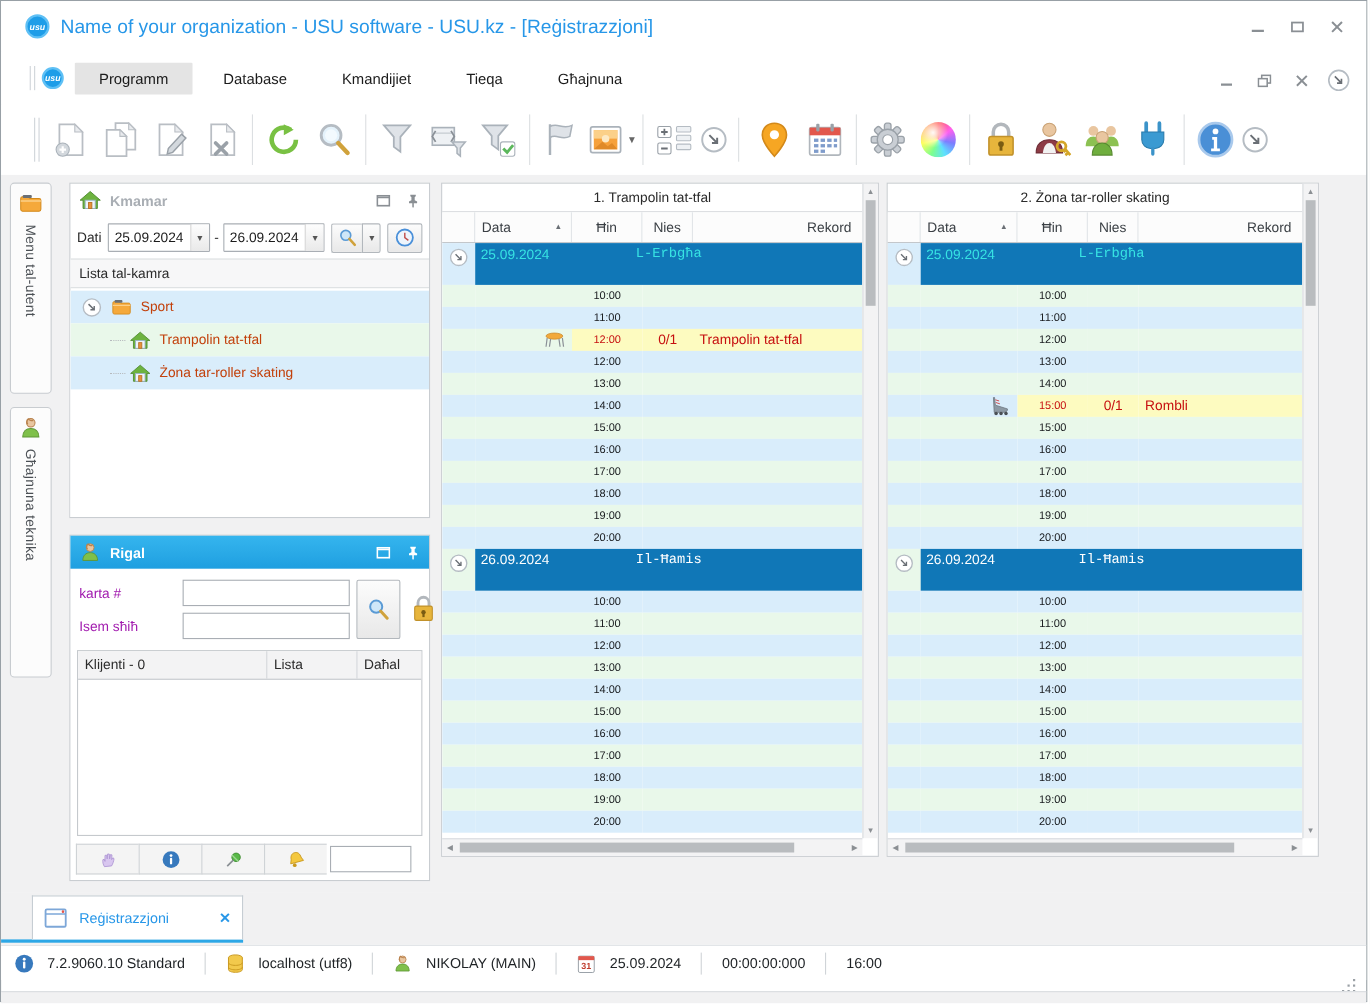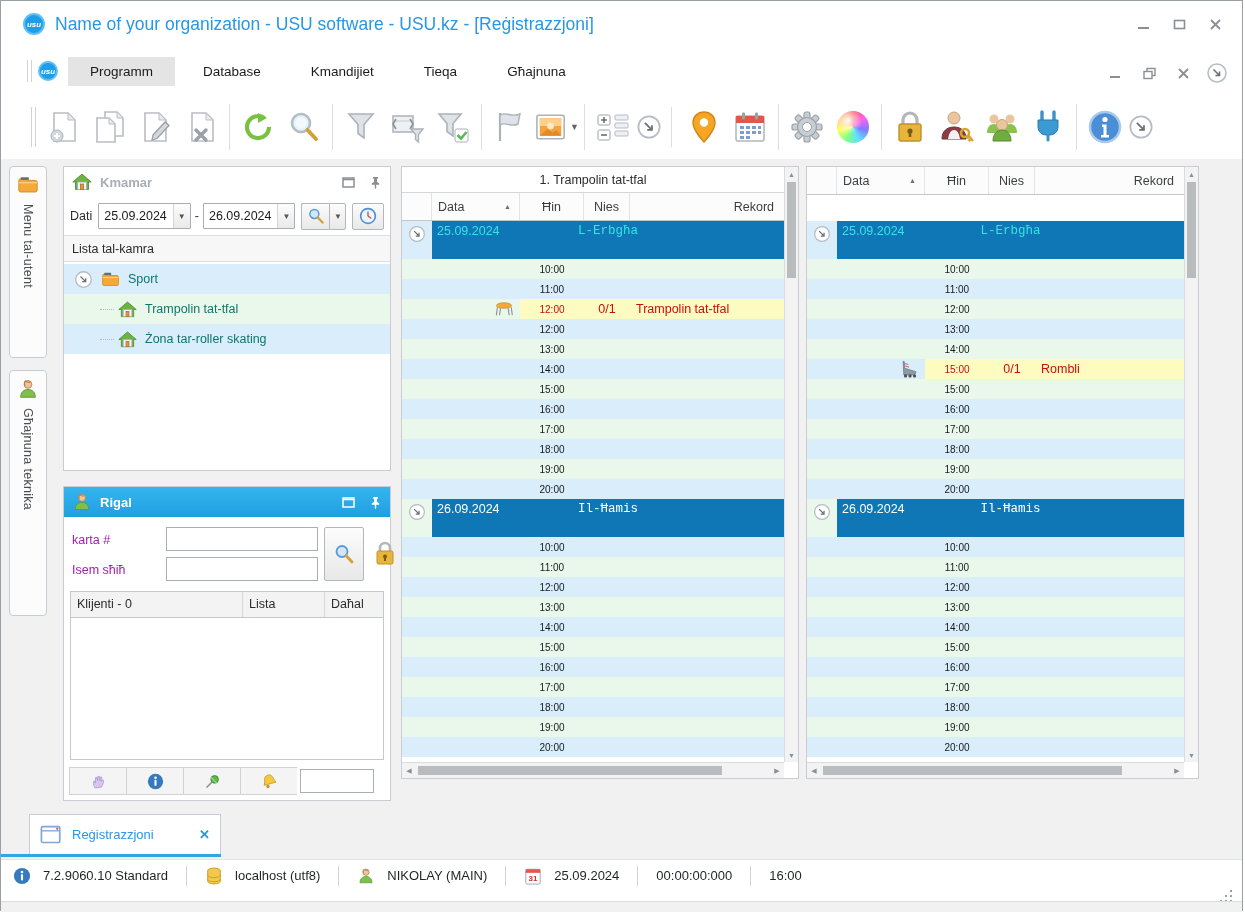--- a/index.html
+++ b/index.html
@@ -67,21 +67,21 @@
   .dash { margin:0 4px; color:#333; font-size:12.5px; }
   .mini-btn { height:27px; border:1px solid #b2b7bc; background:linear-gradient(#fcfcfc,#e8e8e8); border-radius:2px; display:flex; align-items:center; justify-content:center; }
   .split { display:flex; margin-left:6px; }
   .split .mini-btn:first-child { width:28px; border-right:none; border-radius:2px 0 0 2px; }
   .split .mini-btn:last-child { width:17px; font-size:8px; color:#555; border-radius:0 2px 2px 0; }
   .mini-btn .ic { width:18px; height:18px; } .mini-btn .ic svg { width:100%; height:100%; }
   .clock-btn { width:32px; margin-left:6px; }
 
   .listheader { height:27px; background:#f7f7f8; border-top:1px solid #dcdfe2; border-bottom:1px solid #dcdfe2; display:flex; align-items:center; padding-left:8px; font-size:12.5px; color:#2b2b2b; }
   .tree { position:absolute; left:0; right:0; top:97px; bottom:0; background:#fff; overflow:hidden; }
-  .tree-row { height:30px; display:flex; align-items:center; font-size:12.5px; color:#0f766e; cursor:default; }
+  .tree-row { height:30px; display:flex; align-items:center; font-size:12.5px; color:#c2410c; cursor:default; }
   .tree-row .ic { width:19px; height:19px; margin-right:8px; } .tree-row .ic svg { width:100%; height:100%; }
   .tree-row.shade-blue { background:#d9edfb; } .tree-row.shade-green { background:#e9f8ea; }
   .t-ind { width:14px; border-top:1px dotted #b5b9bd; margin:0 4px 0 36px; }
   .exp { width:19px; height:19px; margin:0 8px 0 10px; } .exp svg { width:100%; height:100%; }
 
   
   .form-label { position:absolute; left:8px; font-size:12.5px; color:#a21caf; }
   .tinput { position:absolute; left:102px; width:152px; height:24px; border:1px solid #a9aeb4; background:#fff; font-size:12.5px; padding:0 4px; font-family:inherit; }
   .rsearch { position:absolute; left:260px; top:40px; width:40px; height:54px; }
   .rsearch .ic { width:22px; height:22px; }
@@ -868,20 +868,21 @@
           <div class="vthumb"></div>
           <div class="arr dn">▼</div>
         </div>
         <div class="hscroll">
           <div class="arr lf">◀</div>
           <div class="hthumb"></div>
           <div class="arr rt">▶</div>
         </div>
       </div>
     <div class="sched" id="sched-1" style="left:805px;width:393px;">
+        <div class="s-title">2. Żona tar-roller skating</div>
         <div class="s-head">
           <div class="h-gutter"></div>
           <div class="h-data">Data<span class="sort-asc">▲</span></div>
           <div class="h-hin">Ħin</div>
           <div class="h-nies">Nies</div>
           <div class="h-rekord">Rekord</div>
         </div>
         <div class="s-rows">
           <div class="srow hdr">
             <div class="c-gutter sb">

